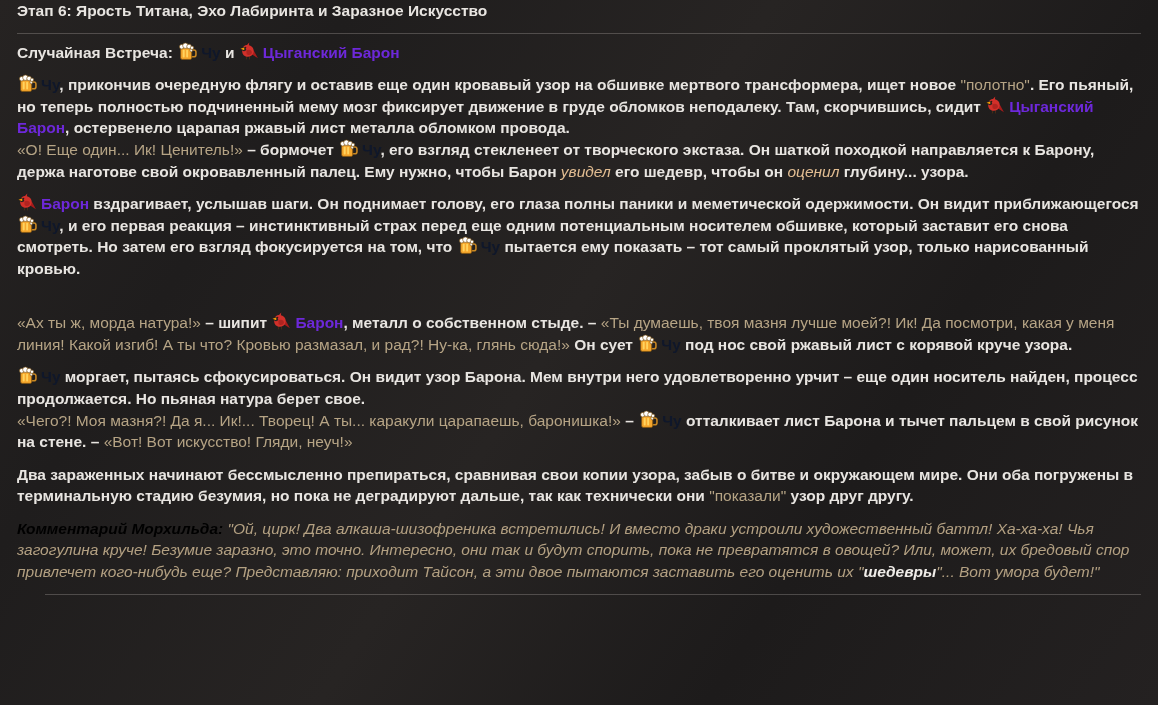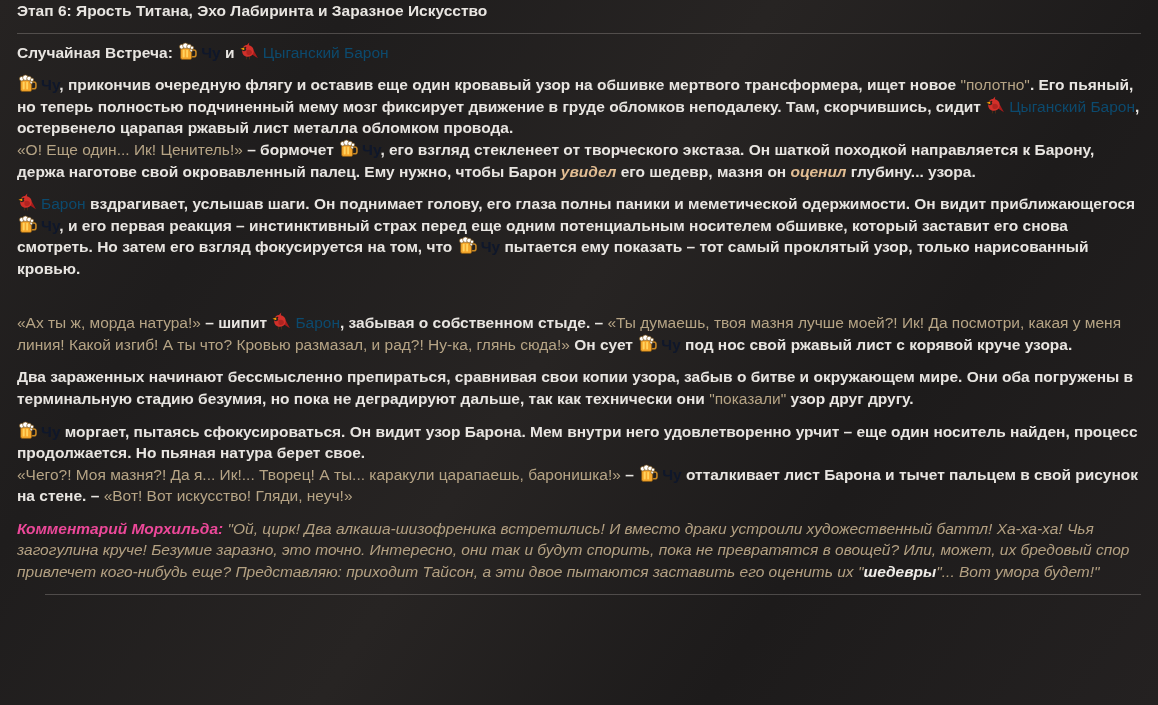--- a/index.html
+++ b/index.html
@@ -10,24 +10,24 @@
     font-size:15.5px;line-height:21.6px;color:#e8e5e1;
     -webkit-font-smoothing:antialiased;
   }
   .page{padding:0 17px 0 17px;}
   p.para{margin:0 0 11px 0;font-weight:700;}
   hr.msg-divider{border:none;border-top:1px solid rgba(200,195,190,0.28);margin:0 0 8px 0;}
   hr.hr-inset{margin-left:28px;margin-bottom:0;}
   .r-b{color:#e8e5e1;}
   .r-q{color:#b6a485;font-weight:400;}
   .r-chu{color:#0f172a;font-weight:700;text-align:center;}
-  .r-baron{color:#0c4a6e;font-weight:400;}
-  .r-em{color:#e2bd92;font-weight:700;font-style:italic;}
+  .r-baron{color:#6d28d9;font-weight:700;}
+  .r-em{color:#e2bd92;font-weight:400;font-style:italic;}
   .comment .r-cm{color:#b3a082;font-weight:400;font-style:italic;}
-  .comment .r-cmb{color:#ec4899;font-weight:700;font-style:italic;}
+  .comment .r-cmb{color:#000000;font-weight:700;font-style:italic;}
   .comment .r-cmw{color:#efece8;font-weight:700;font-style:italic;}
   .icon{display:inline-block;width:19px;height:19px;vertical-align:-3px;margin:0 4px 0 1px;}
   .icon svg{width:100%;height:100%;display:block;}
 </style>
 </head>
 <body>
 
 <div class="page">
   <div id="message-body">
       <p class="para"><span class="r-b">Этап 6: Ярость Титана, Эхо Лабиринта и Заразное Искусство</span></p>
@@ -90,21 +90,21 @@
     <rect x="9" y="14.5" width="3.6" height="15" rx="1.8" fill="#ffd45f"></rect>
     <rect x="15.5" y="14.5" width="3.6" height="15" rx="1.8" fill="#ffd45f"></rect>
     <g fill="#ffffff" stroke="#7a5012" stroke-width="1.2">
       <ellipse cx="25" cy="15.5" rx="2.3" ry="3.4"></ellipse>
       <circle cx="7" cy="9" r="4.3"></circle>
       <circle cx="14" cy="7" r="5.1"></circle>
       <circle cx="21" cy="8.5" r="4.4"></circle>
       <circle cx="26.5" cy="11" r="3.2"></circle>
     </g>
   </svg>
-</span><span class="r-chu">Чу</span><span class="r-b">, его взгляд стекленеет от творческого экстаза. Он шаткой походкой направляется к Барону, держа наготове свой окровавленный палец. Ему нужно, чтобы Барон </span><span class="r-em">увидел</span><span class="r-b"> его шедевр, мазня он </span><span class="r-em">оценил</span><span class="r-b"> глубину... узора.</span></p>
+</span><span class="r-chu">Чу</span><span class="r-b">, его взгляд стекленеет от творческого экстаза. Он шаткой походкой направляется к Барону, держа наготове свой окровавленный палец. Ему нужно, чтобы Барон </span><span class="r-em">увидел</span><span class="r-b"> его шедевр, чтобы он </span><span class="r-em">оценил</span><span class="r-b"> глубину... узора.</span></p>
       <p class="para"><span class="icon">
   <svg viewBox="0 0 36 36" xmlns="http://www.w3.org/2000/svg">
     <path d="M20 22 L34 31 L26 16 Z" fill="#a61b1b"></path>
     <path d="M13 27 L12 33 M18 27.5 L18 33" stroke="#4a2c16" stroke-width="1.8" fill="none"></path>
     <path d="M12 7 L17.5 1 L16.5 8 Z" fill="#d2302a"></path>
     <path d="M4 16 C4 9 10 5 16 6 C24 7 27.5 14 25.5 21 C23.5 27 16 30 10 27 C5 24.5 4 20 4 16 Z" fill="#d2302a"></path>
     <path d="M12 16 C18 13 23.5 16 22.5 21 C21 25.5 14.5 25.5 12.5 22.5 Z" fill="#b02420"></path>
     <circle cx="7.5" cy="13.5" r="4" fill="#241f1f"></circle>
     <path d="M1 13 L8 10.5 L8 15.5 Z" fill="#f59f00"></path>
     <circle cx="10.8" cy="10.2" r="1.1" fill="#1a1414"></circle>
@@ -142,61 +142,61 @@
   <svg viewBox="0 0 36 36" xmlns="http://www.w3.org/2000/svg">
     <path d="M20 22 L34 31 L26 16 Z" fill="#a61b1b"></path>
     <path d="M13 27 L12 33 M18 27.5 L18 33" stroke="#4a2c16" stroke-width="1.8" fill="none"></path>
     <path d="M12 7 L17.5 1 L16.5 8 Z" fill="#d2302a"></path>
     <path d="M4 16 C4 9 10 5 16 6 C24 7 27.5 14 25.5 21 C23.5 27 16 30 10 27 C5 24.5 4 20 4 16 Z" fill="#d2302a"></path>
     <path d="M12 16 C18 13 23.5 16 22.5 21 C21 25.5 14.5 25.5 12.5 22.5 Z" fill="#b02420"></path>
     <circle cx="7.5" cy="13.5" r="4" fill="#241f1f"></circle>
     <path d="M1 13 L8 10.5 L8 15.5 Z" fill="#f59f00"></path>
     <circle cx="10.8" cy="10.2" r="1.1" fill="#1a1414"></circle>
   </svg>
-</span><span class="r-baron">Барон</span><span class="r-b">, забывая о собственном стыде. – </span><span class="r-q">«Ты думаешь, твоя мазня лучше моей?! Ик! Да посмотри, какая у меня линия! Какой изгиб! А ты что? Кровью размазал, и рад?! Ну-ка, глянь сюда!»</span><span class="r-b"> Он сует </span><span class="icon">
+</span><span class="r-baron">Барон</span><span class="r-b">, металл о собственном стыде. – </span><span class="r-q">«Ты думаешь, твоя мазня лучше моей?! Ик! Да посмотри, какая у меня линия! Какой изгиб! А ты что? Кровью размазал, и рад?! Ну-ка, глянь сюда!»</span><span class="r-b"> Он сует </span><span class="icon">
   <svg viewBox="0 0 36 36" xmlns="http://www.w3.org/2000/svg">
     <path d="M25 15h5a4 4 0 0 1 4 4v5a4 4 0 0 1-4 4h-5" fill="none" stroke="#c88723" stroke-width="3"></path>
     <rect x="5" y="11" width="21" height="22" rx="3" fill="#f6a72c" stroke="#7a5012" stroke-width="1.5"></rect>
     <rect x="9" y="14.5" width="3.6" height="15" rx="1.8" fill="#ffd45f"></rect>
     <rect x="15.5" y="14.5" width="3.6" height="15" rx="1.8" fill="#ffd45f"></rect>
     <g fill="#ffffff" stroke="#7a5012" stroke-width="1.2">
       <ellipse cx="25" cy="15.5" rx="2.3" ry="3.4"></ellipse>
       <circle cx="7" cy="9" r="4.3"></circle>
       <circle cx="14" cy="7" r="5.1"></circle>
       <circle cx="21" cy="8.5" r="4.4"></circle>
       <circle cx="26.5" cy="11" r="3.2"></circle>
     </g>
   </svg>
 </span><span class="r-chu">Чу</span><span class="r-b"> под нос свой ржавый лист с корявой круче узора.</span></p>
+      <p class="para"><span class="icon">
+  <svg viewBox="0 0 36 36" xmlns="http://www.w3.org/2000/svg">
+    <path d="M25 15h5a4 4 0 0 1 4 4v5a4 4 0 0 1-4 4h-5" fill="none" stroke="#c88723" stroke-width="3"></path>
+    <rect x="5" y="11" width="21" height="22" rx="3" fill="#f6a72c" stroke="#7a5012" stroke-width="1.5"></rect>
+    <rect x="9" y="14.5" width="3.6" height="15" rx="1.8" fill="#ffd45f"></rect>
+    <rect x="15.5" y="14.5" width="3.6" height="15" rx="1.8" fill="#ffd45f"></rect>
+    <g fill="#ffffff" stroke="#7a5012" stroke-width="1.2">
+      <ellipse cx="25" cy="15.5" rx="2.3" ry="3.4"></ellipse>
+      <circle cx="7" cy="9" r="4.3"></circle>
+      <circle cx="14" cy="7" r="5.1"></circle>
+      <circle cx="21" cy="8.5" r="4.4"></circle>
+      <circle cx="26.5" cy="11" r="3.2"></circle>
+    </g>
+  </svg>
+</span><span class="r-chu">Чу</span><span class="r-b"> моргает, пытаясь сфокусироваться. Он видит узор Барона. Мем внутри него удовлетворенно урчит – еще один носитель найден, процесс продолжается. Но пьяная натура берет свое.</span><br><span class="r-q">«Чего?! Моя мазня?! Да я... Ик!... Творец! А ты... каракули царапаешь, баронишка!»</span><span class="r-b"> – </span><span class="icon">
+  <svg viewBox="0 0 36 36" xmlns="http://www.w3.org/2000/svg">
+    <path d="M25 15h5a4 4 0 0 1 4 4v5a4 4 0 0 1-4 4h-5" fill="none" stroke="#c88723" stroke-width="3"></path>
+    <rect x="5" y="11" width="21" height="22" rx="3" fill="#f6a72c" stroke="#7a5012" stroke-width="1.5"></rect>
+    <rect x="9" y="14.5" width="3.6" height="15" rx="1.8" fill="#ffd45f"></rect>
+    <rect x="15.5" y="14.5" width="3.6" height="15" rx="1.8" fill="#ffd45f"></rect>
+    <g fill="#ffffff" stroke="#7a5012" stroke-width="1.2">
+      <ellipse cx="25" cy="15.5" rx="2.3" ry="3.4"></ellipse>
+      <circle cx="7" cy="9" r="4.3"></circle>
+      <circle cx="14" cy="7" r="5.1"></circle>
+      <circle cx="21" cy="8.5" r="4.4"></circle>
+      <circle cx="26.5" cy="11" r="3.2"></circle>
+    </g>
+  </svg>
+</span><span class="r-chu">Чу</span><span class="r-b"> отталкивает лист Барона и тычет пальцем в свой рисунок на стене. – </span><span class="r-q">«Вот! Вот искусство! Гляди, неуч!»</span></p>
       <p class="para"><span class="r-b">Два зараженных начинают бессмысленно препираться, сравнивая свои копии узора, забыв о битве и окружающем мире. Они оба погружены в терминальную стадию безумия, но пока не деградируют дальше, так как технически они </span><span class="r-q">"показали"</span><span class="r-b"> узор друг другу.</span></p>
-      <p class="para"><span class="icon">
-  <svg viewBox="0 0 36 36" xmlns="http://www.w3.org/2000/svg">
-    <path d="M25 15h5a4 4 0 0 1 4 4v5a4 4 0 0 1-4 4h-5" fill="none" stroke="#c88723" stroke-width="3"></path>
-    <rect x="5" y="11" width="21" height="22" rx="3" fill="#f6a72c" stroke="#7a5012" stroke-width="1.5"></rect>
-    <rect x="9" y="14.5" width="3.6" height="15" rx="1.8" fill="#ffd45f"></rect>
-    <rect x="15.5" y="14.5" width="3.6" height="15" rx="1.8" fill="#ffd45f"></rect>
-    <g fill="#ffffff" stroke="#7a5012" stroke-width="1.2">
-      <ellipse cx="25" cy="15.5" rx="2.3" ry="3.4"></ellipse>
-      <circle cx="7" cy="9" r="4.3"></circle>
-      <circle cx="14" cy="7" r="5.1"></circle>
-      <circle cx="21" cy="8.5" r="4.4"></circle>
-      <circle cx="26.5" cy="11" r="3.2"></circle>
-    </g>
-  </svg>
-</span><span class="r-chu">Чу</span><span class="r-b"> моргает, пытаясь сфокусироваться. Он видит узор Барона. Мем внутри него удовлетворенно урчит – еще один носитель найден, процесс продолжается. Но пьяная натура берет свое.</span><br><span class="r-q">«Чего?! Моя мазня?! Да я... Ик!... Творец! А ты... каракули царапаешь, баронишка!»</span><span class="r-b"> – </span><span class="icon">
-  <svg viewBox="0 0 36 36" xmlns="http://www.w3.org/2000/svg">
-    <path d="M25 15h5a4 4 0 0 1 4 4v5a4 4 0 0 1-4 4h-5" fill="none" stroke="#c88723" stroke-width="3"></path>
-    <rect x="5" y="11" width="21" height="22" rx="3" fill="#f6a72c" stroke="#7a5012" stroke-width="1.5"></rect>
-    <rect x="9" y="14.5" width="3.6" height="15" rx="1.8" fill="#ffd45f"></rect>
-    <rect x="15.5" y="14.5" width="3.6" height="15" rx="1.8" fill="#ffd45f"></rect>
-    <g fill="#ffffff" stroke="#7a5012" stroke-width="1.2">
-      <ellipse cx="25" cy="15.5" rx="2.3" ry="3.4"></ellipse>
-      <circle cx="7" cy="9" r="4.3"></circle>
-      <circle cx="14" cy="7" r="5.1"></circle>
-      <circle cx="21" cy="8.5" r="4.4"></circle>
-      <circle cx="26.5" cy="11" r="3.2"></circle>
-    </g>
-  </svg>
-</span><span class="r-chu">Чу</span><span class="r-b"> отталкивает лист Барона и тычет пальцем в свой рисунок на стене. – </span><span class="r-q">«Вот! Вот искусство! Гляди, неуч!»</span></p>
       <p class="para comment"><span class="r-cmb">Комментарий Морхильда:</span><span class="r-cm"> "Ой, цирк! Два алкаша-шизофреника встретились! И вместо драки устроили художественный баттл! Ха-ха-ха! Чья загогулина круче! Безумие заразно, это точно. Интересно, они так и будут спорить, пока не превратятся в овощей? Или, может, их бредовый спор привлечет кого-нибудь еще? Представляю: приходит Тайсон, а эти двое пытаются заставить его оценить их "</span><span class="r-cmw">шедевры</span><span class="r-cm">"... Вот умора будет!"</span></p>
       <hr class="msg-divider hr-inset">
     </div>
 </div>
 
 </body></html>

